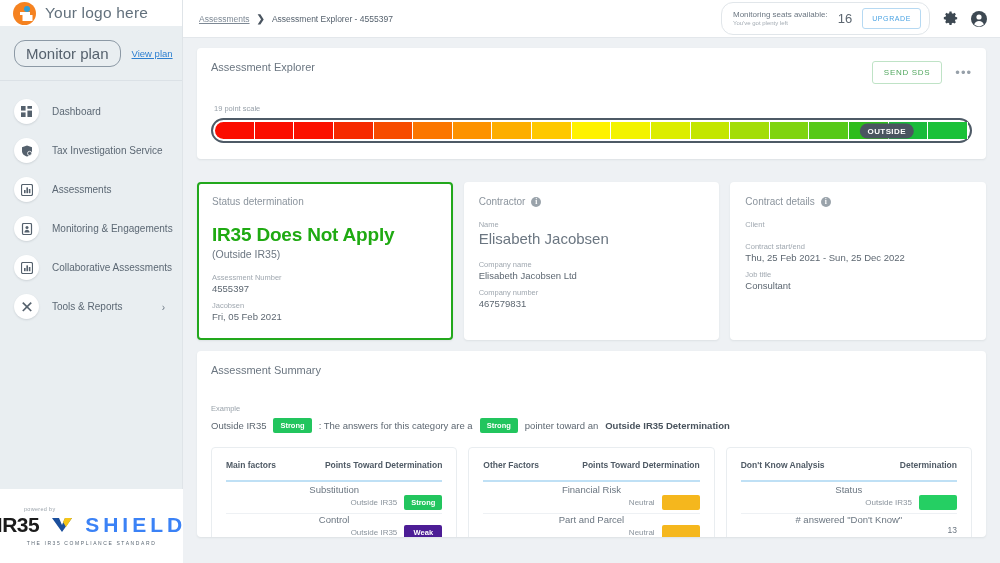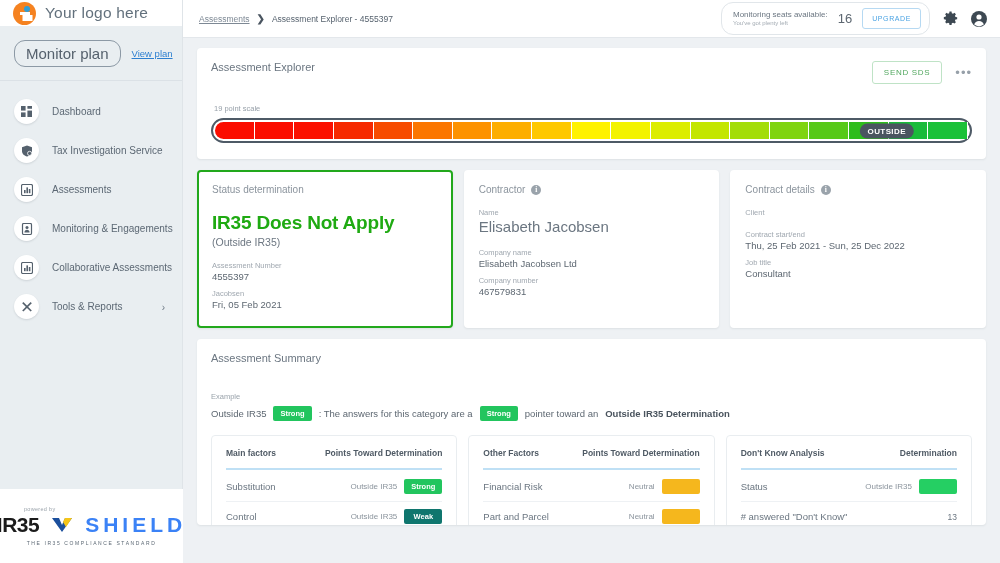--- a/index.html
+++ b/index.html
@@ -120,21 +120,21 @@
   }
   .ic-btn { width: 18px; height: 18px; display:flex; align-items:center; justify-content:center; }
 
   .content { padding: 10px 14px 0 14px; }
   .card {
     background: #ffffff; border-radius: 4px;
     box-shadow: 0 1px 2px rgba(70,85,100,.10);
   }
 
   
-  .explorer { padding: 13px 14px 16px 14px; margin-bottom: 11px; }
+  .explorer { padding: 13px 14px 16px 14px; margin-bottom: 23px; }
   .exp-head { display: flex; align-items: flex-start; }
   .exp-title { font-size: 11px; color: #6b7681; }
   .exp-actions { margin-left: auto; display: flex; align-items: center; gap: 13px; }
   .send-sds {
     border: 1px solid #bfe3c6; border-radius: 3px; background: #fff;
     color: #52a85f; font-size: 8px; letter-spacing: .7px;
     padding: 6px 11px; white-space: nowrap;
   }
   .dots { font-size: 13px; color: #97a0a9; letter-spacing: 1px; line-height: 1; }
   .scale-label { font-size: 7.5px; color: #97a0a9; margin: 20px 0 5px 3px; }
@@ -177,35 +177,35 @@
   .summary { padding: 13px 14px 0 14px; height: 186px; overflow: hidden; }
   .sum-title { font-size: 11px; color: #6b7681; }
   .ex-label { font-size: 7.5px; color: #9aa3ab; margin-top: 28px; }
   .ex-row { display: flex; align-items: center; gap: 7px; margin-top: 5px; font-size: 9.5px; color: #5d6771; }
   .badge {
     display: inline-flex; align-items: center; justify-content: center;
     min-width: 38px; height: 15px; border-radius: 2px;
     font-size: 7.5px; font-weight: bold; color: #ffffff; padding: 0 7px;
   }
   .b-strong { background: #22c55e; }
-  .b-weak { background: #0f766e; }
+  .b-weak { background: #4c1d95; }
   .b-neutral { background: #f5b71d; }
   .b-green { background: #25cf63; }
   .bold-dark { font-weight: bold; color: #49535d; }
 
   .tables { display: flex; gap: 11px; margin-top: 14px; }
   .tbl { flex: 1 1 0; background: #fff; border: 1px solid #e9edf0; border-radius: 4px; padding: 12px 14px 0 14px; }
   .tbl-head { display: flex; font-size: 8.5px; font-weight: bold; color: #4f5a65; padding-bottom: 10px; }
   .th-l { flex: 1 1 auto; }
   .th-r { margin-left: auto; }
   .tbl-rule { height: 2px; background: #bfe0f5; margin-bottom: 2px; }
   .tbl-row {
     display: flex; align-items: center;
     height: 30px; border-bottom: 1px solid #eef1f4;
-    font-size: 9.5px; color: #6b7681;
+    font-size: 9.5px; color: #6b7681; flex-direction: column;
   }
   .tr-r { margin-left: auto; display: flex; align-items: center; gap: 7px; }
   .tr-sm { font-size: 8px; color: #8b949d; }
   .tr-num { font-size: 8.5px; color: #6b7681; text-align: center; }
 </style>
 </head>
 <body>
 
 <div class="app">
 

